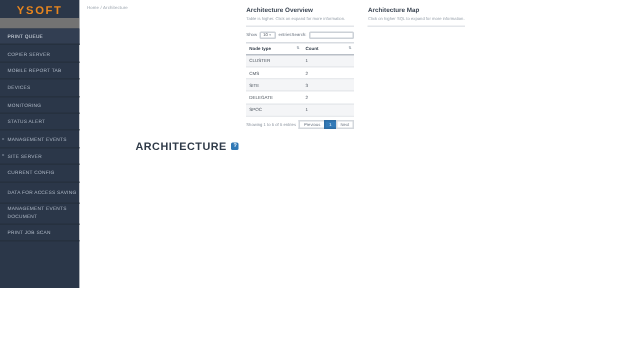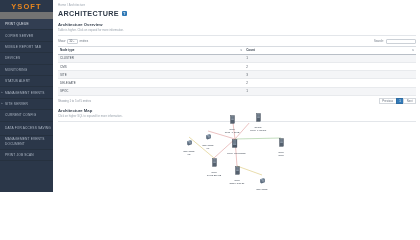--- a/index.html
+++ b/index.html
@@ -34,21 +34,21 @@
   .nav-item.active { background: #323e52; color: #dde3ea; }
   .nav-item .caret {
     position: absolute; left: 1.6px; font-size: 2.6px; color: #8b97a8;
   }
   .nav-item.two-line { height: 14px; line-height: 1.45; white-space: normal; }
   .sidebar-fill { flex: 1; background: #2b3749; }
 
   
   .main {
     flex: 1; height: 192px; background: #ffffff;
-    overflow: hidden; display: flex; flex-direction: column;
+    overflow: hidden; display: flex; flex-direction: row;
   }
   .breadcrumb {
     font-size: 2.9px; color: #9aa3ad; padding: 3px 0 0 5px;
     letter-spacing: .1px;
   }
   .page-title-row {
     display: flex; align-items: center; gap: 3px;
     padding: 2px 0 0 5px;
   }
   .page-title {

